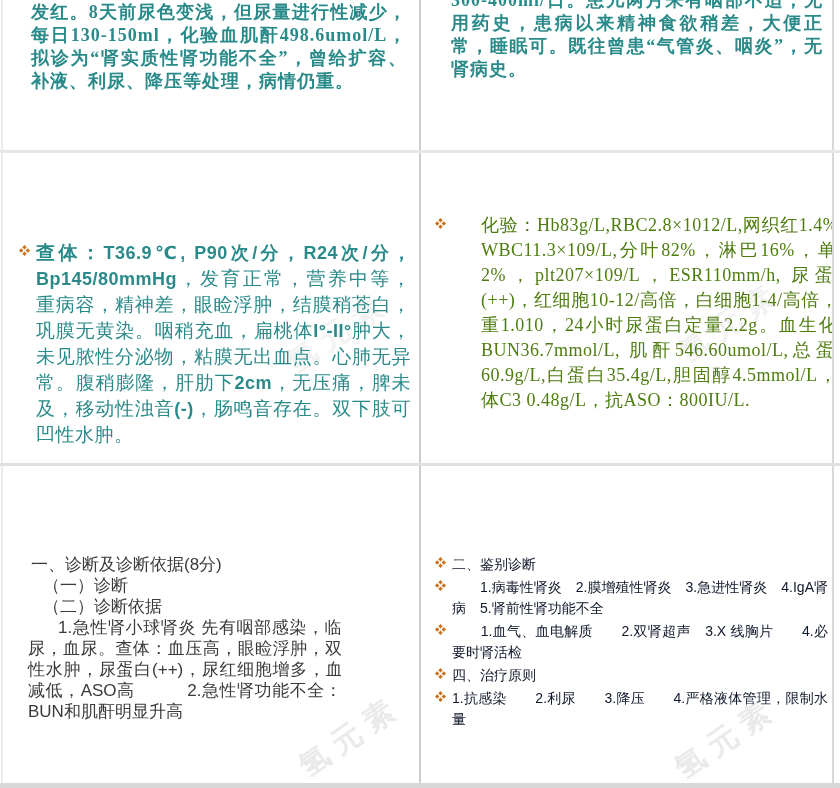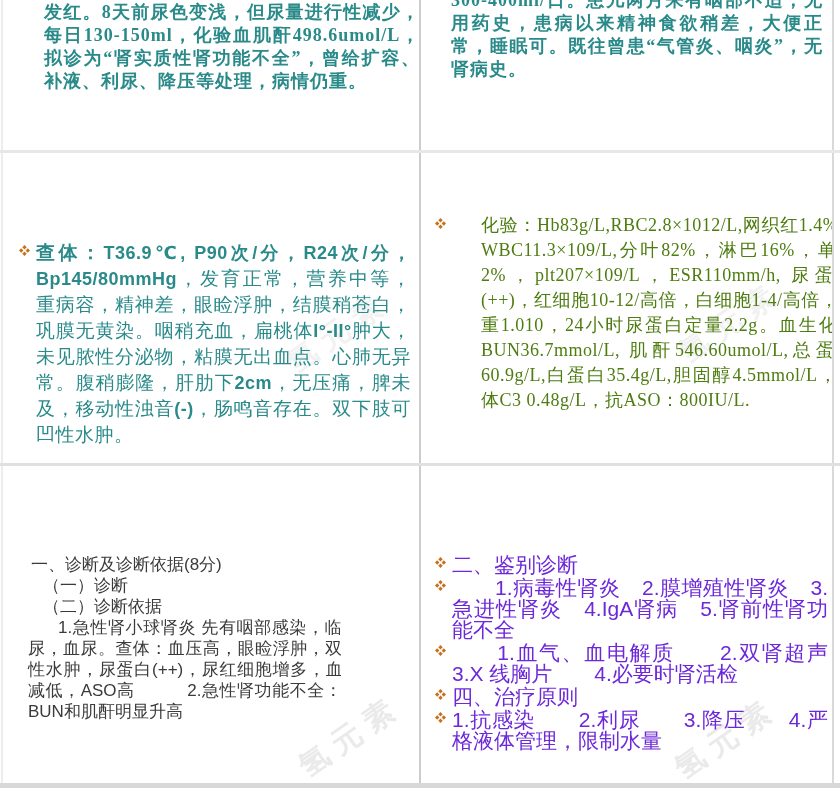--- a/index.html
+++ b/index.html
@@ -9,21 +9,21 @@
   .vline{position:absolute;top:0;height:788px;}
   .vline.left{left:1px;width:2px;background:#ededed;}
   .vline.center{left:419px;width:2px;background:#cdcdcd;}
   .vline.right{left:832px;width:2px;background:#d9d9d9;}
   .hline{position:absolute;left:0;width:840px;}
   .hline.h1{top:150px;height:3px;background:#e7e7e7;}
   .hline.h2{top:463px;height:3px;background:#e0e0e0;}
   .hline.h3{top:783px;height:5px;background:#d8d8d8;}
   
   .cell{position:absolute;overflow:hidden;background:transparent;}
-  .cell.tl{left:14px;top:0;width:416px;height:185px;}
+  .cell.tl{left:1px;top:0;width:416px;height:185px;}
   .cell.tr{left:421px;top:0;width:469px;height:150px;}
   .cell.ml{left:3px;top:153px;width:416px;height:310px;}
   .cell.mr{left:421px;top:153px;width:411px;height:310px;}
   .cell.bl{left:3px;top:466px;width:338px;height:317px;}
   .cell.br{left:421px;top:466px;width:411px;height:317px;}
   
   .toptext{position:absolute;left:30px;width:376px;color:#2a8a8a;font-weight:bold;
            font-size:18px;line-height:23px;text-align:justify;letter-spacing:1px;z-index:2;}
   .tl .toptext{top:1px;}
   .tr .toptext{top:-11px;width:372px;}
@@ -40,22 +40,22 @@
   .ml .bullet{left:16px;top:92px;}
   .mr .bullet{left:14px;top:65px;}
   
   .bl-block{position:absolute;left:25px;top:88px;width:384px;color:#3a3a3a;z-index:2;
             font-family:"Liberation Sans","DejaVu Sans",sans-serif;font-size:17px;line-height:21px;}
   .bl-block .l1{padding-left:3px;}
   .bl-block .l2,.bl-block .l4{padding-left:15px;}
   .bl-block .l3{padding-left:29px;}
   .bl-block .p5{text-indent:30px;text-align:justify;}
   
-  .br-block{position:absolute;left:31px;top:88px;width:376px;color:#6d28d9;z-index:2;
-            font-family:"Liberation Sans","DejaVu Sans",sans-serif;font-size:21px;line-height:21px;}
+  .br-block{position:absolute;left:31px;top:88px;width:376px;color:#0f172a;z-index:2;
+            font-family:"Liberation Sans","DejaVu Sans",sans-serif;font-size:14px;line-height:21px;}
   .br-item{position:relative;margin-bottom:2px;text-align:justify;}
   .br-item .bullet{left:-17px;top:3px;}
   
   .wm{position:absolute;z-index:1;transform:rotate(-35deg);color:#ececec;font-weight:bold;
       font-size:30px;letter-spacing:9px;white-space:nowrap;
       font-family:"Liberation Sans","DejaVu Sans",sans-serif;}
   .wm.w1{left:280px;top:312px;color:#f2f2f2;}
   .wm.w2{left:672px;top:302px;color:#f1f1f1;}
   .wm.w3{left:292px;top:716px;color:#eaeaea;}
   .wm.w4{left:668px;top:718px;color:#eaeaea;}

